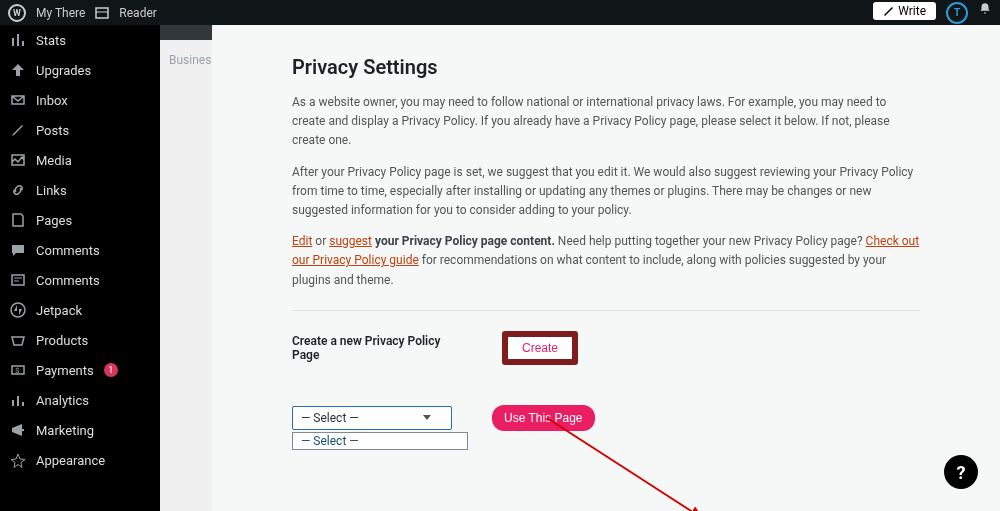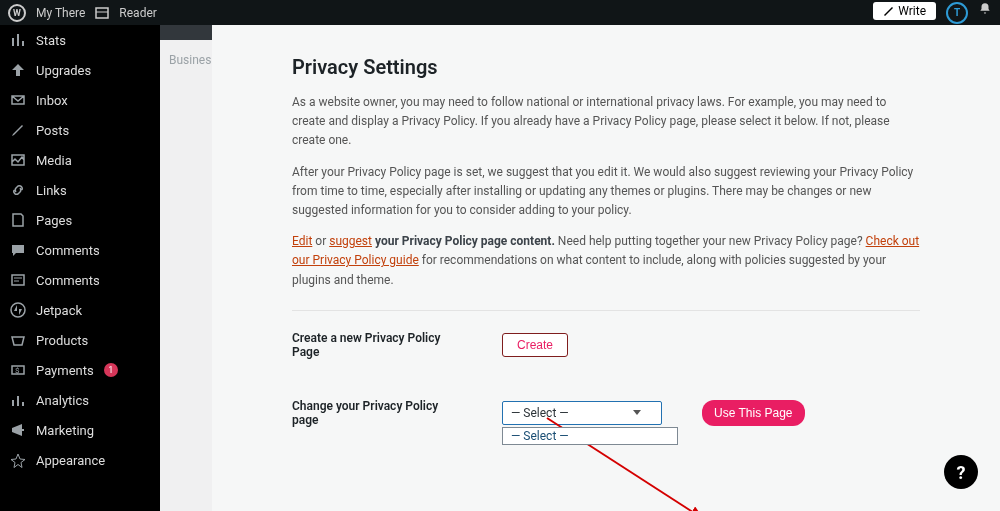--- a/index.html
+++ b/index.html
@@ -17,21 +17,21 @@
 .chart{position:absolute;top:25px;left:160px;width:52px;height:15px;background:#32373c}
 .plan{position:absolute;top:53px;left:169px;font-size:12px;color:#9ba2a7}
 .main{position:absolute;top:25px;left:212px;right:0;height:486px;background:#f6f7f7;padding:30px 80px 30px 80px;box-sizing:border-box;overflow:auto}
 h1{font-size:20px;font-weight:600;color:#1d2327;margin:0 0 14px}
 .body-text{font-size:12px;color:#555;line-height:1.6;margin:8px 0 12px}
 .body-text a{color:#c2410c;text-decoration:underline}
 .body-text b{color:#3c434a}
 hr{border:none;border-top:1px solid #e3e3e3;margin:20px 0}
 .row{display:flex;align-items:center;gap:40px;margin:16px 0}
 .row-label{width:170px;font-size:12px;font-weight:600;color:#1d2327}
-.create-btn{border:1px solid #7f1d1d;color:#e91e63;background:#fff;padding:4px 14px;border-radius:3px;font-size:12px;cursor:pointer}
+.create-btn{border:6px solid #7f1d1d;color:#e91e63;background:#fff;padding:4px 14px;border-radius:3px;font-size:12px;cursor:pointer}
 .use-btn{background:#e91e63;color:#fff;border:none;padding:6px 12px;border-radius:12px;font-size:12px;cursor:pointer}
 .select-wrap{position:relative;width:160px}
 .select-box{border:1px solid #2271b1;background:#fff;padding:4px 20px 4px 8px;font-size:12px;color:#2c3338;border-radius:2px;cursor:pointer;display:flex;justify-content:space-between;align-items:center}
 .caret{width:0;height:0;border-left:4px solid transparent;border-right:4px solid transparent;border-top:5px solid #555}
 .dropdown{position:absolute;top:26px;left:0;width:174px;border:1px solid #7e8993;background:#fff;z-index:5}
 .opt{padding:1px 8px;font-size:12px;color:#1a4e74;cursor:pointer}
 .arrow-svg{position:absolute;top:388px;left:330px;pointer-events:none}
 .help-fab{position:absolute;right:22px;bottom:22px;width:34px;height:34px;border-radius:50%;background:#000;color:#fff;display:flex;align-items:center;justify-content:center;font-size:18px;font-weight:700;cursor:pointer}
 </style>
 </head>
@@ -167,21 +167,20 @@
   <p class="body-text">After your Privacy Policy page is set, we suggest that you edit it. We would also suggest reviewing your Privacy Policy from time to time, especially after installing or updating any themes or plugins. There may be changes or new suggested information for you to consider adding to your policy.</p>
   <p class="body-text">
     <a>Edit</a><span> or </span><a>suggest</a><b> your Privacy Policy page content.</b><span> Need help putting together your new Privacy Policy page? </span><a>Check out our Privacy Policy guide</a><span> for recommendations on what content to include, along with policies suggested by your plugins and theme.</span>
   </p>
   <hr>
   <div class="row">
     <div class="row-label">Create a new Privacy Policy Page</div>
     <button class="create-btn">Create</button>
   </div>
   <div class="row" style="margin-top:40px">
-    <div class="row-label">Change your Privacy Policy page</div>
     <div class="select-wrap">
       <div class="select-box">
         <span>— Select —</span>
         <span class="caret"></span>
       </div>
       <div class="dropdown" id="dropdown">
           <div class="opt">— Select —</div>
         </div>
     </div>
     <button class="use-btn">Use This Page</button>

